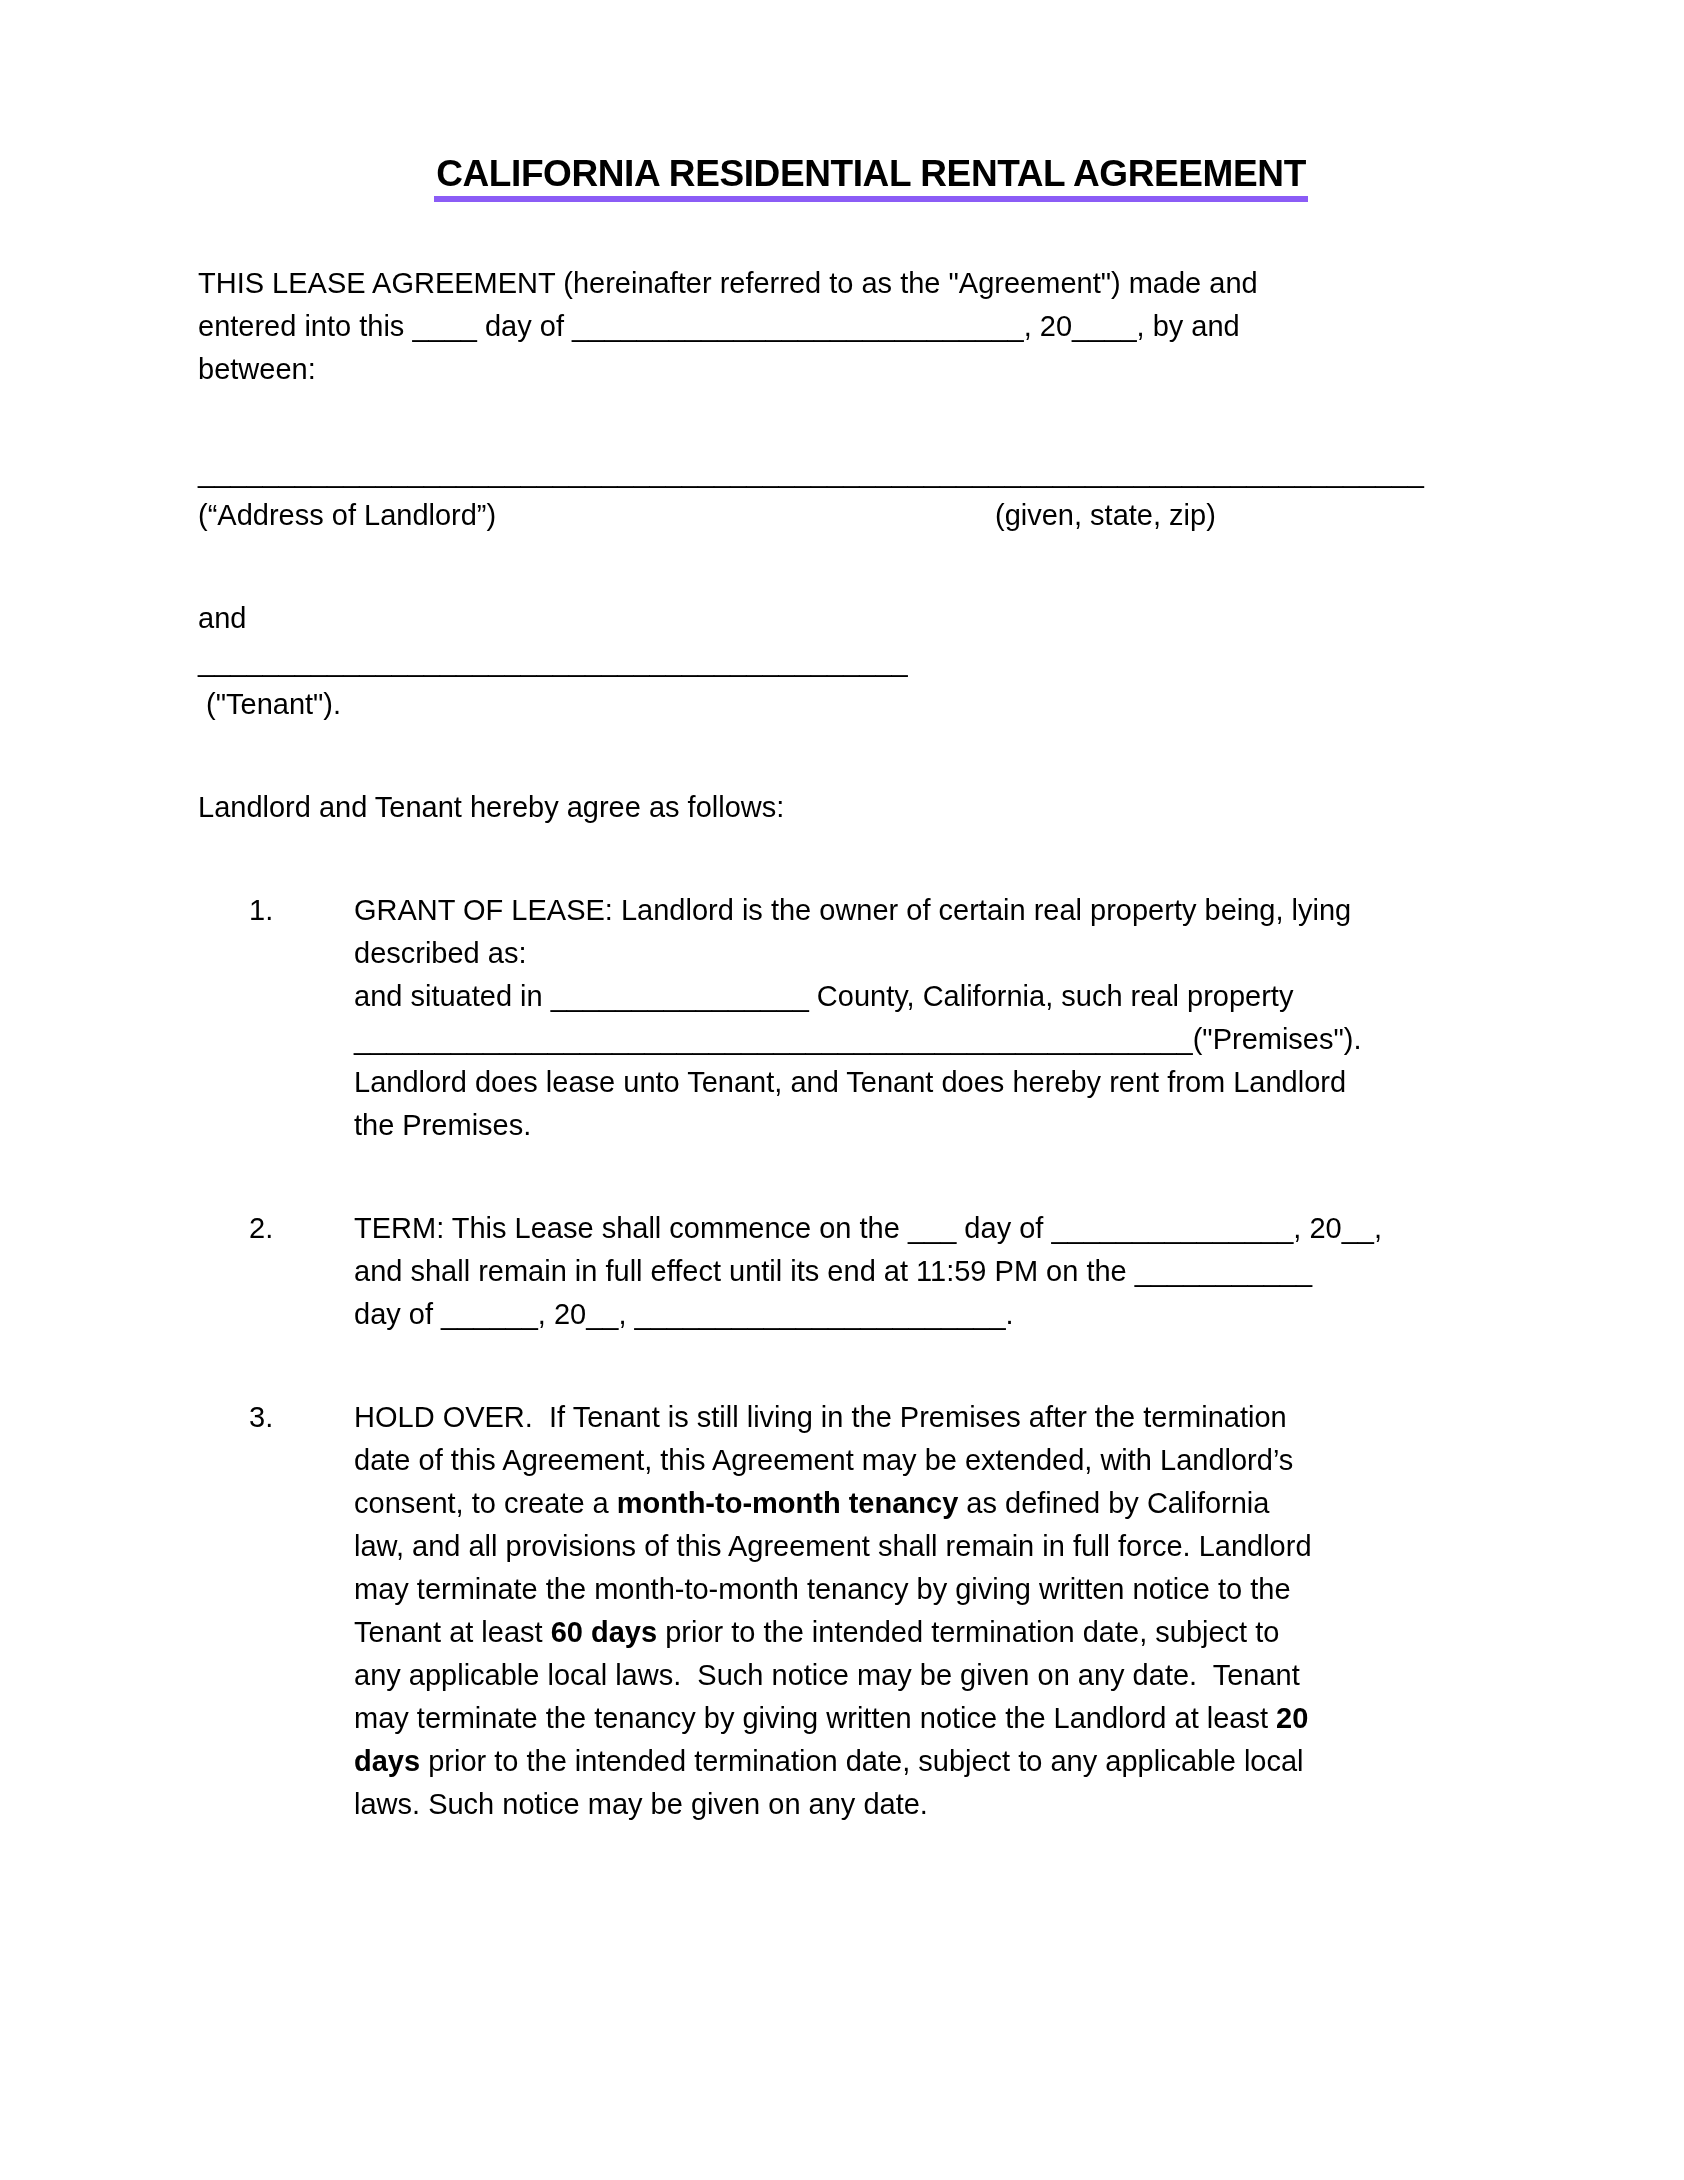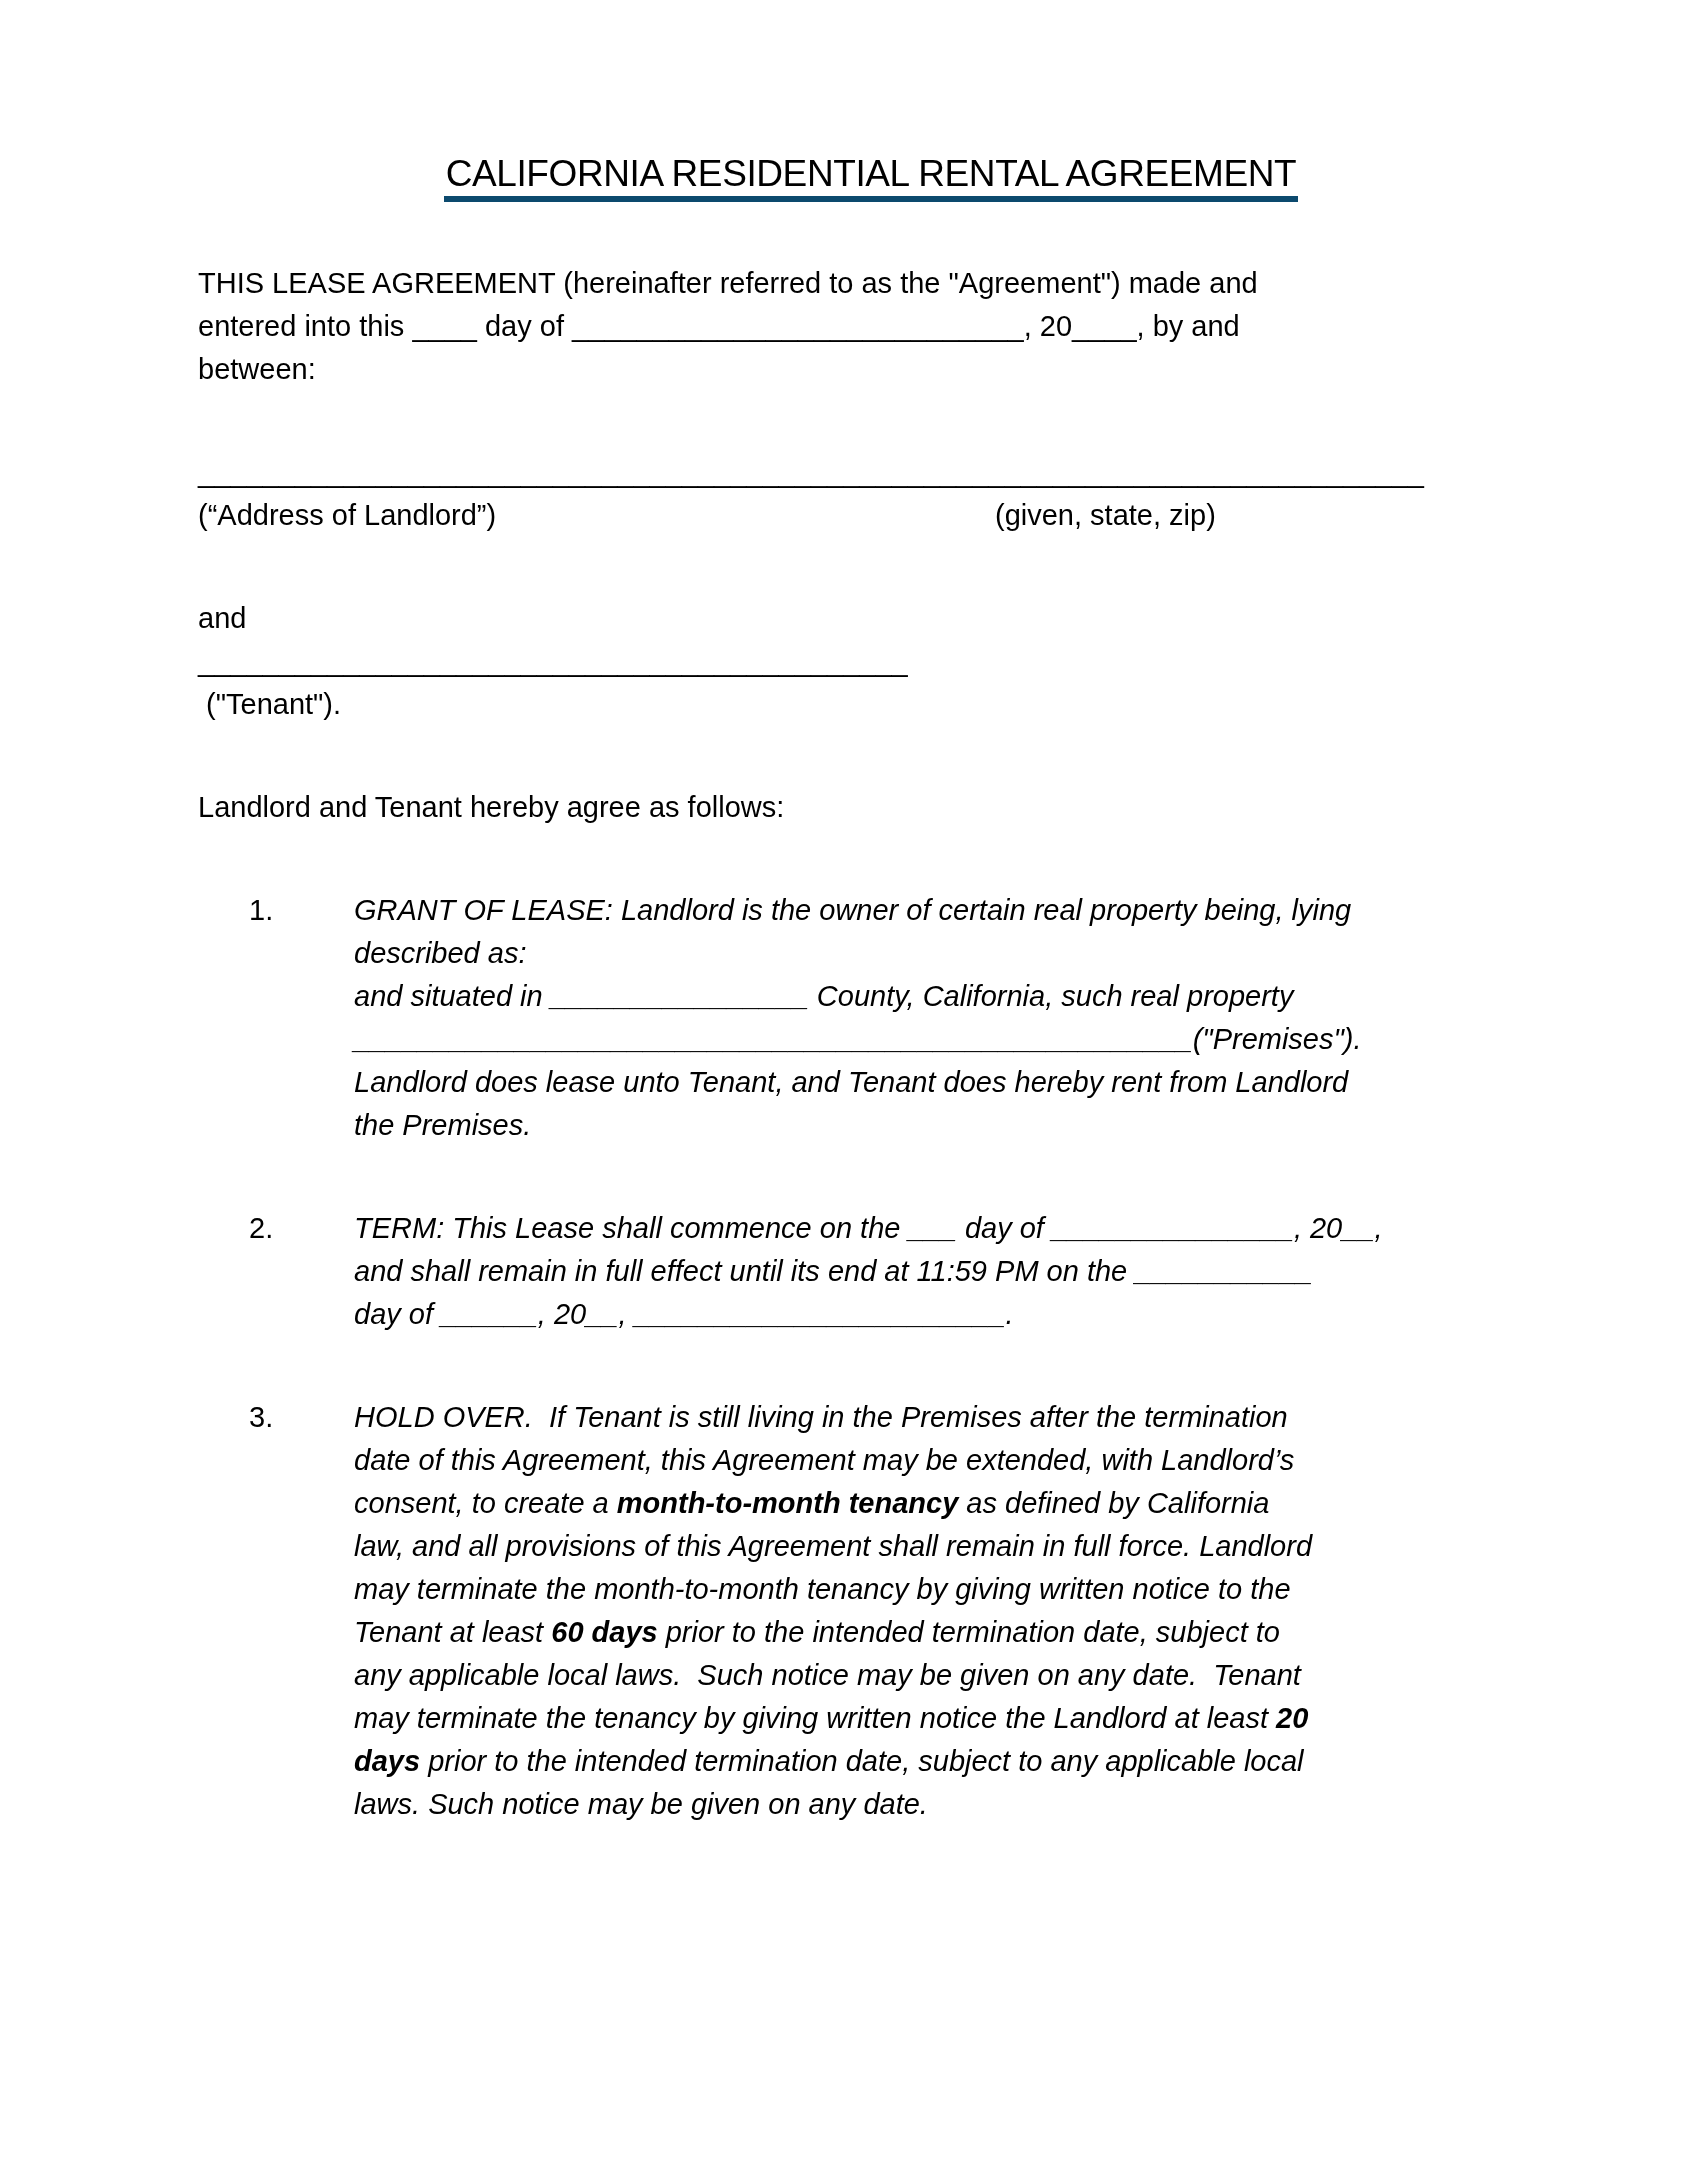--- a/index.html
+++ b/index.html
@@ -23,42 +23,42 @@
     left: 198px;
     top: 152px;
     width: 1346px;
   }
   .title-row {
     text-align: center;
     line-height: 43px;
   }
   .title-text {
     display: inline-block;
-    font-weight: normal;
+    font-weight: bold;
     font-size: 37px;
     letter-spacing: -0.4px;
-    border-bottom: 6px solid #0c4a6e;
+    border-bottom: 6px solid #8b5cf6;
     padding: 0 1.7px 0.9px 1.7px;
     white-space: pre;
   }
   .block { margin-top: 60px; }
   .block.no-gap { margin-top: 0; }
   .line {
     position: relative;
     white-space: pre;
   }
   .li { display: flex; }
   .li-num {
     flex: 0 0 156px;
     width: 156px;
     padding-left: 51px;
     box-sizing: border-box;
     white-space: pre;
   }
-  .li-body { flex: 1 1 auto; font-style: italic; }
+  .li-body { flex: 1 1 auto; }
   .b { font-weight: bold; }
   .abs { position: absolute; top: 0; }
 </style>
 </head>
 <body>
 
 <div class="page">
   <div class="content">
     <div class="title-row">
       <span class="title-text">CALIFORNIA RESIDENTIAL RENTAL AGREEMENT</span>

